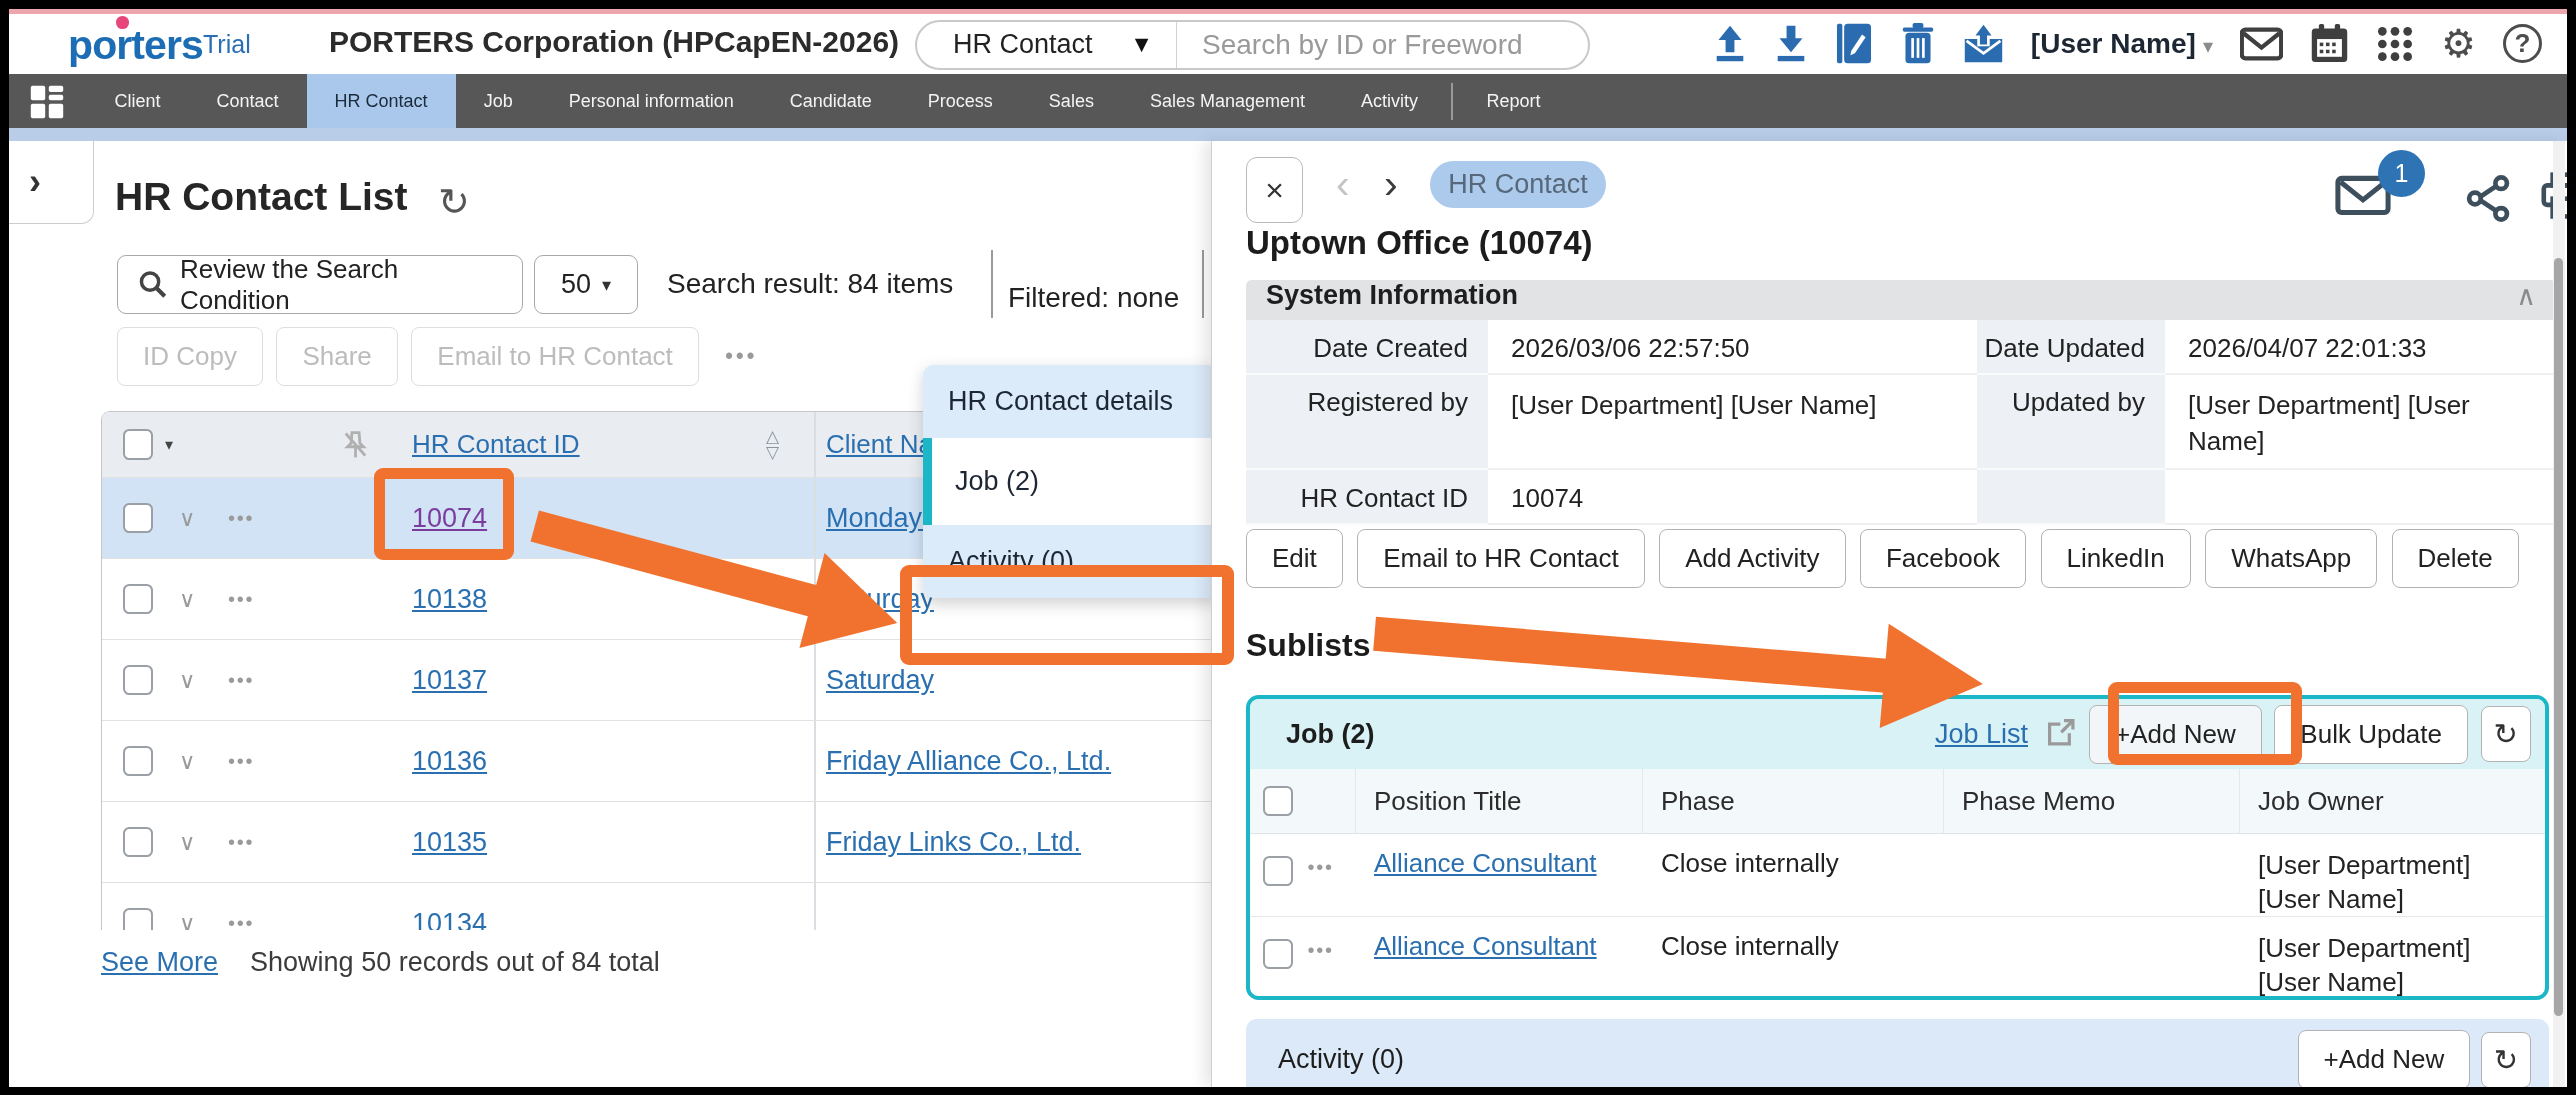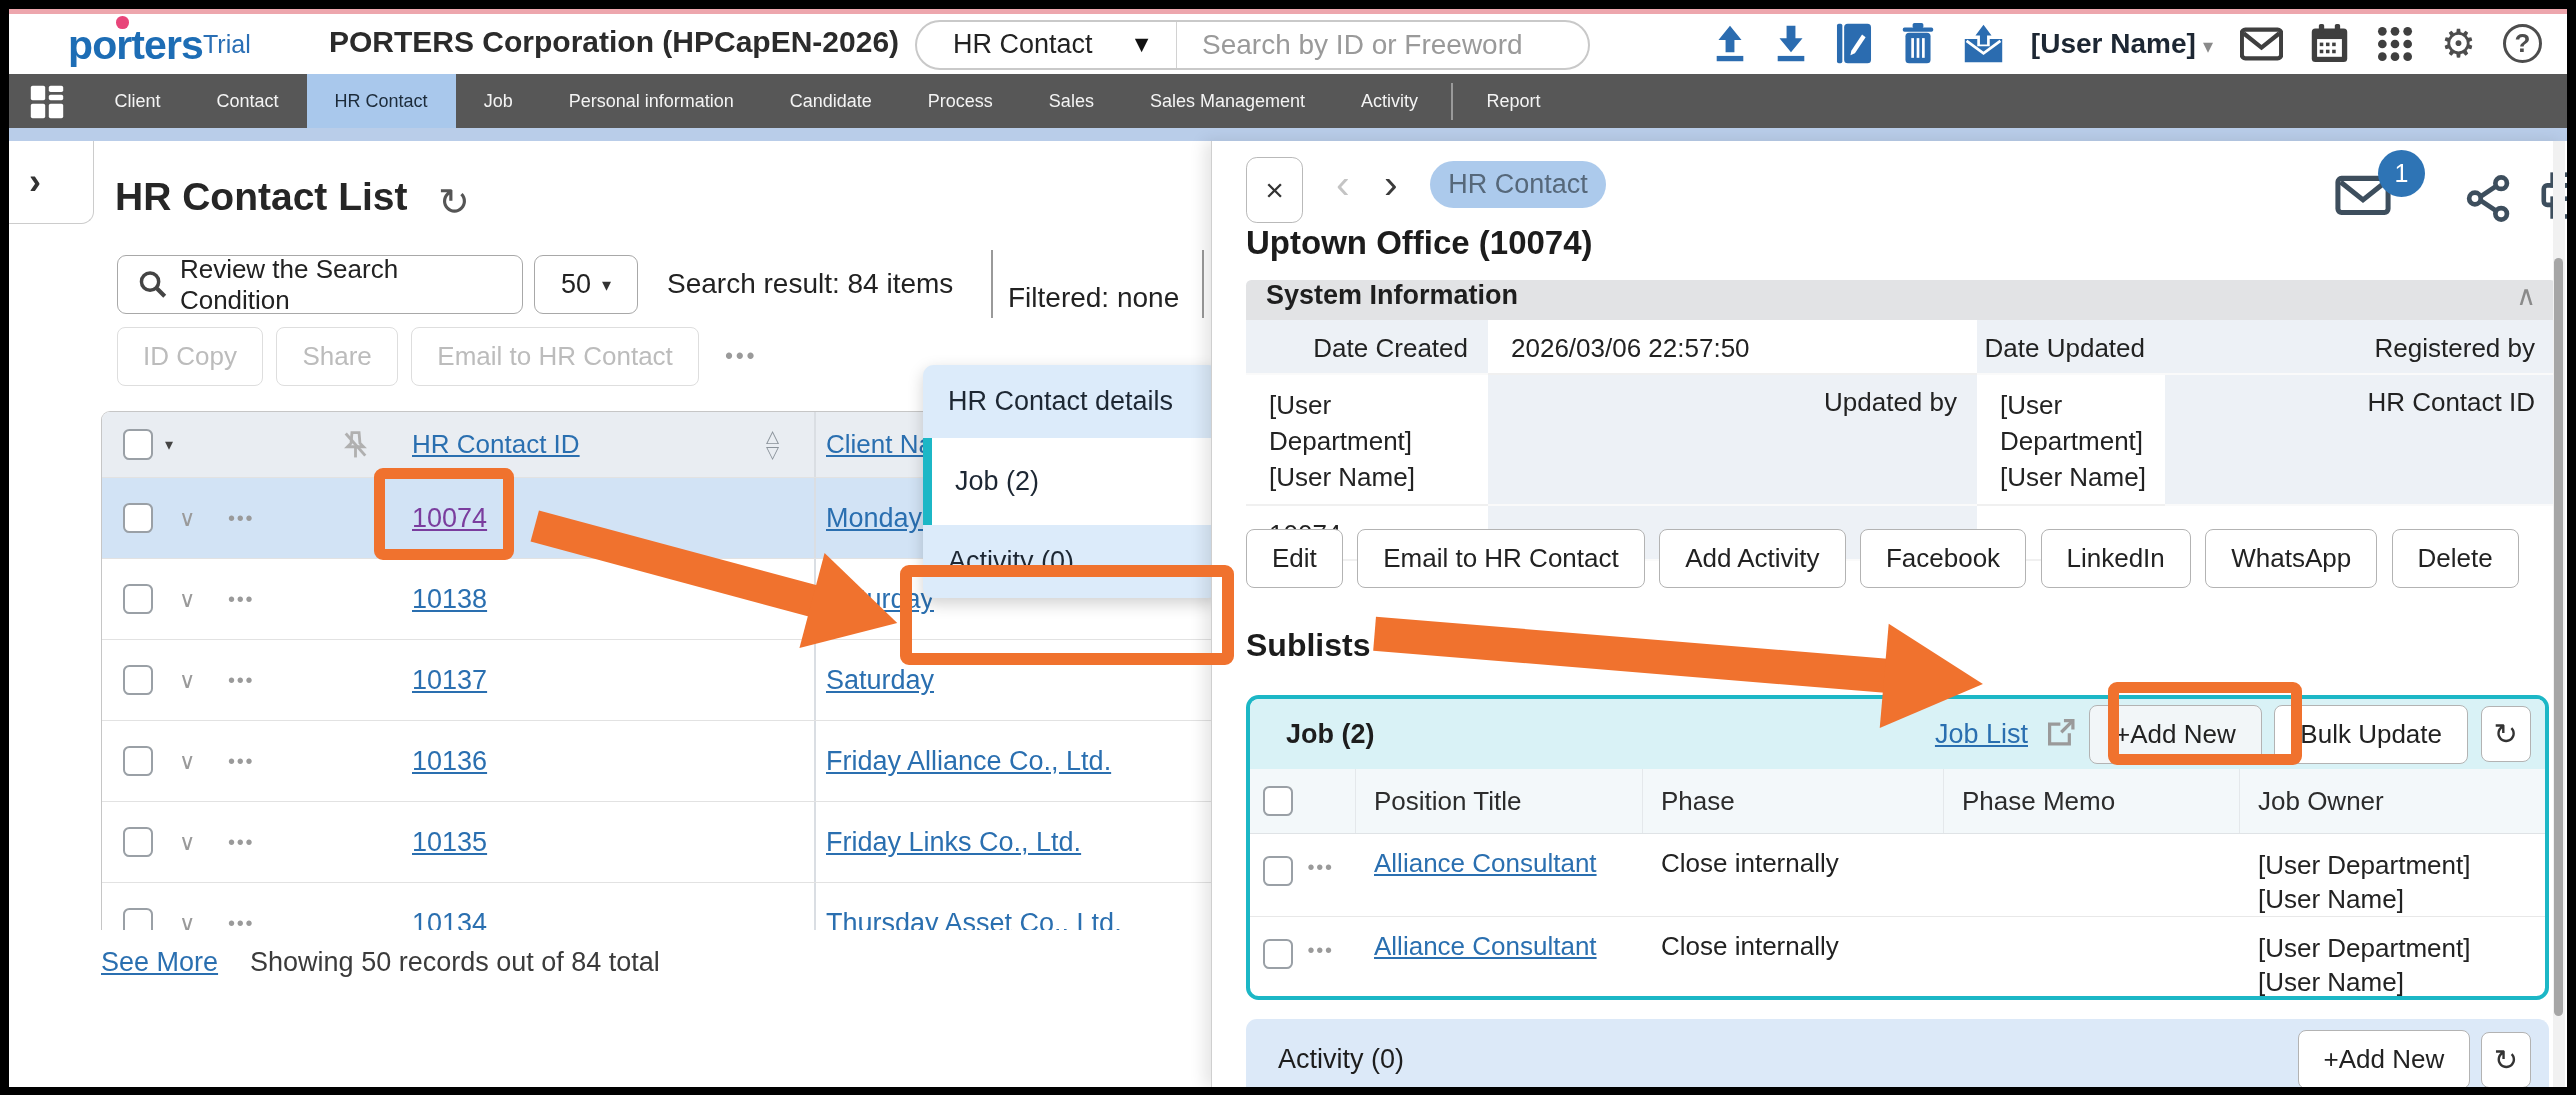--- a/index.html
+++ b/index.html
@@ -394,23 +394,20 @@
       <div class="lt-row clip">
         <span class="cell" style="left:20.6px;height:81px;">
             <span class="cb"></span>
           </span>
         <span class="cell chev" style="left:77px;height:81px;">∨</span>
         <span class="cell dots3" style="left:126px;height:81px;">•••</span>
         <span class="cell" style="left:310px;height:81px;">
             <span class="idlink">10134</span>
           </span>
         <span class="col-line"></span>
-        <span class="cell" style="left:724px;height:81px;">
-            <span class="clientlink">Thursday Asset Co., Ltd.</span>
-          </span>
       </div>
     </div>
 
     <div class="list-footer">
       <span class="seemore">See More</span>
       <span class="showing">Showing 50 records out of 84 total</span>
     </div>
   </div>
 
   <div class="ctx-menu">
@@ -458,20 +455,21 @@
 
     <div class="sysinfo">
       <div class="sys-head">
         <span class="t">System Information</span>
         <span class="col">∧</span>
       </div>
       <div class="sys-grid">
         <div class="lab">Date Created</div>
         <div class="val">2026/03/06 22:57:50</div>
         <div class="lab">Date Updated</div>
+        <div class="val">2026/04/07 22:01:33</div>
 
         <div class="lab">Registered by</div>
         <div class="val"><span class="wrapv">[User Department] [User Name]</span></div>
         <div class="lab">Updated by</div>
         <div class="val"><span class="wrapv">[User Department] [User Name]</span></div>
 
         <div class="lab">HR Contact ID</div>
         <div class="val">10074</div>
         <div class="lab"></div>
         <div class="val"></div>

